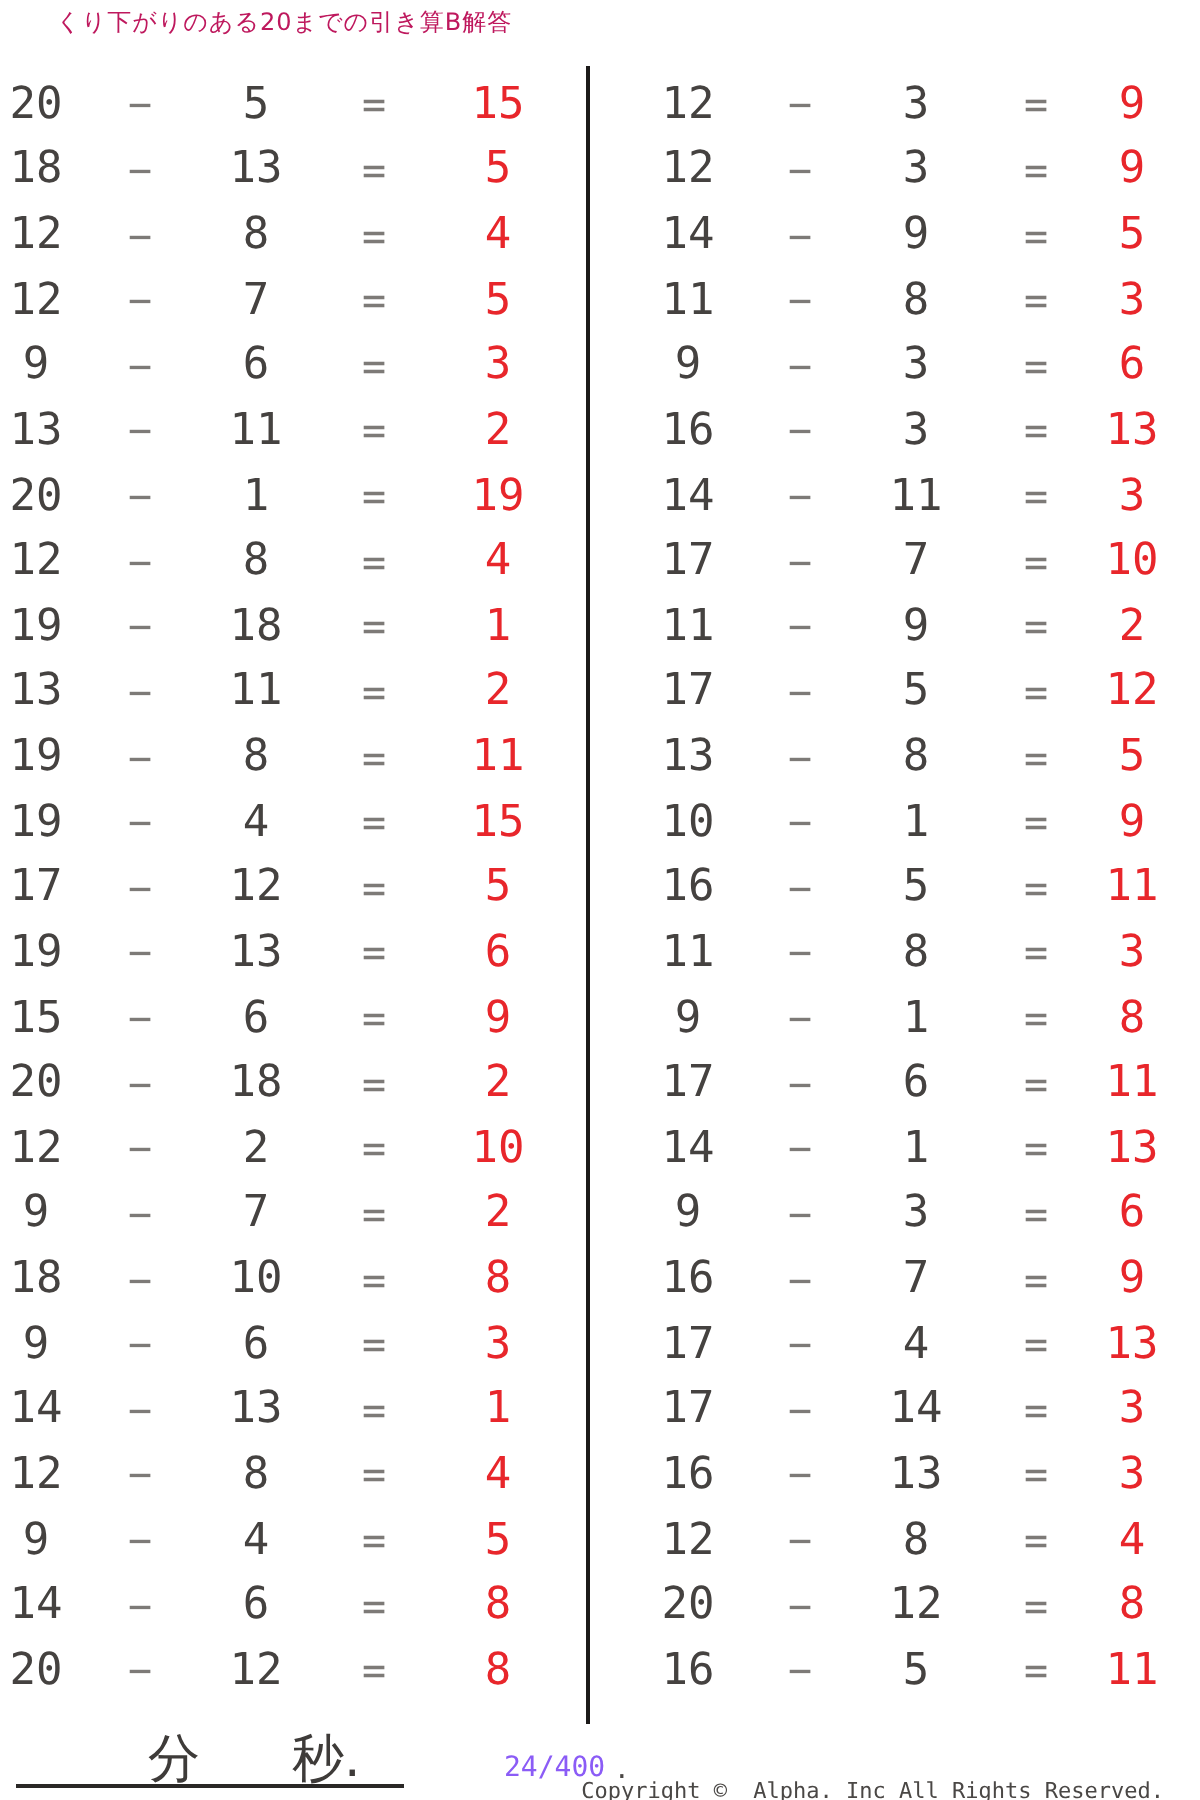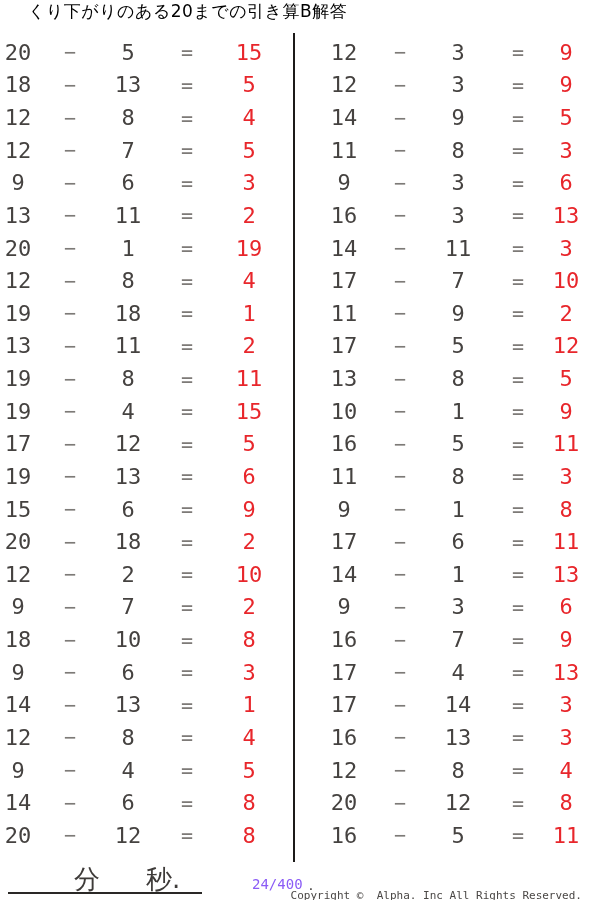--- a/index.html
+++ b/index.html
@@ -10,22 +10,22 @@
     font-family: "DejaVu Sans", sans-serif;
     overflow: hidden;
   }
   .page { position: absolute; inset: 0; }
 
   
   .header {
     position: absolute;
     left: 28px;
     top: 4px;
-    color: #000000;
-    font-size: 17px;
+    color: #be185d;
+    font-size: 12px;
     line-height: 15.5px;
     letter-spacing: 0.5px;
   }
 
   
   .col {
     position: absolute;
     top: 36px;
   }
   .col-left  { left: 0;    width: 292px; }

